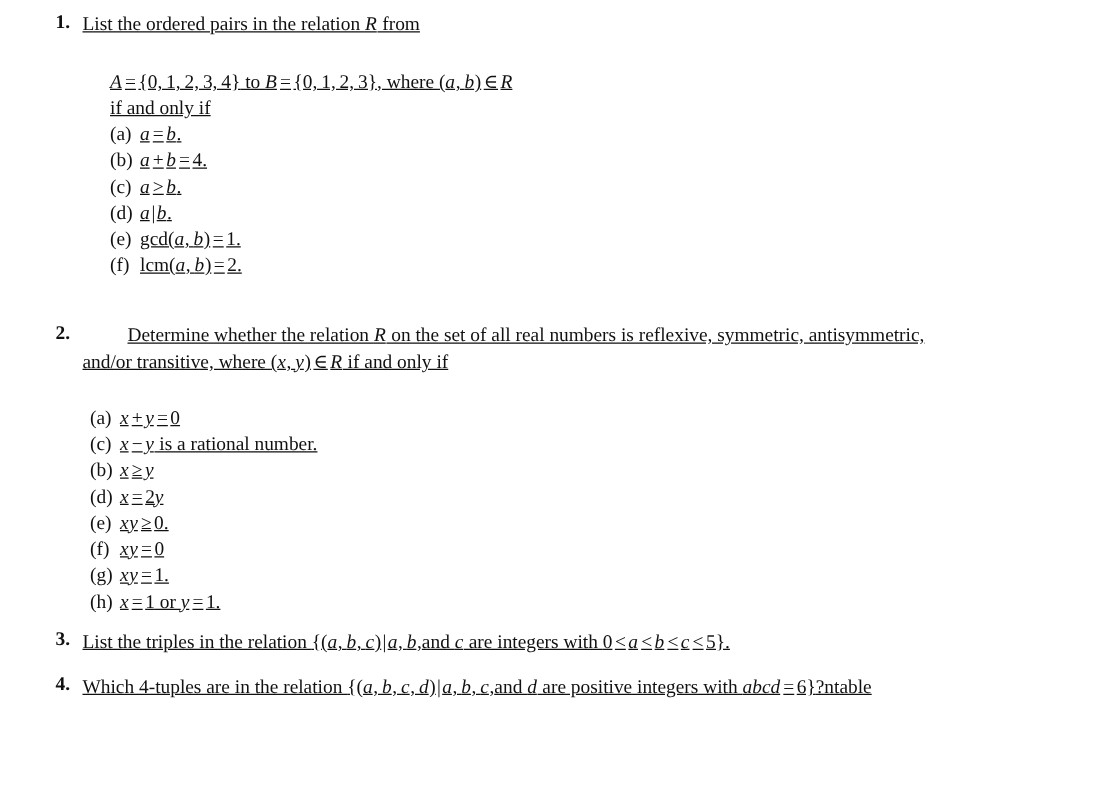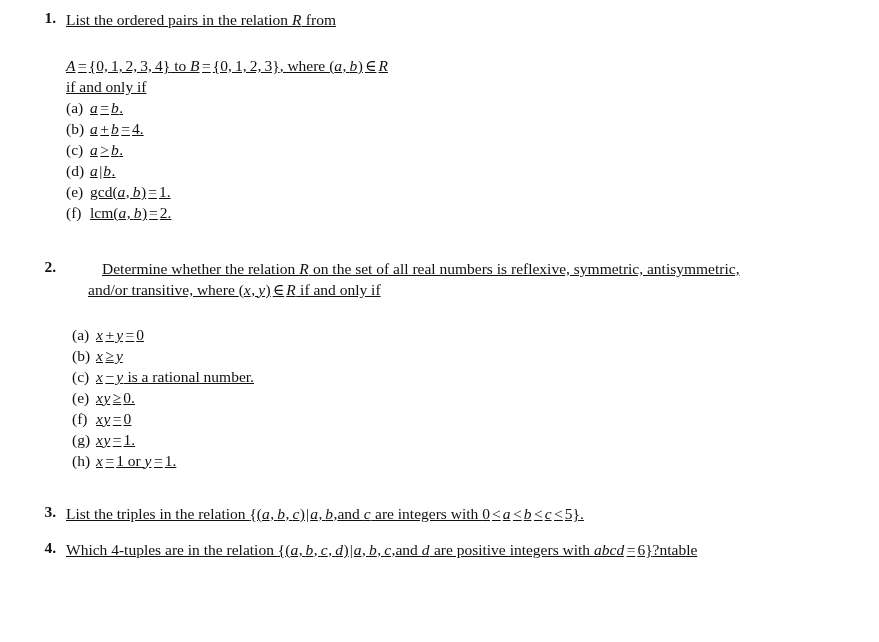--- a/index.html
+++ b/index.html
@@ -49,33 +49,33 @@
   
   #problem-1 {
     position: absolute;
     left: 30px;
     top: 9px;
     width: 820px;
   }
   #problem-1 .stem { line-height: 21px; }
   #problem-1 .indented-block {
     margin-top: 25px;
+    margin-left: 22px;
   }
 
   
   #problem-2 {
     position: absolute;
     left: 30px;
     top: 258px;
     width: 840px;
   }
   #problem-2 .stem-1 { line-height: 21px; margin-left: 36px; }
   #problem-2 .stem-2 {
     line-height: 21px;
-    margin-left: 22px;
   }
   #problem-2 .indented-block {
     margin-top: 24px;
     margin-left: 6px;
   }
 
   
   #problem-3 {
     position: absolute;
     left: 30px;
@@ -165,24 +165,27 @@
       <div class="stem-1">Determine whether the relation <span class="mi">R</span> on the set of all real numbers is reflexive, symmetric, antisymmetric,</div>
 
       <div class="stem-2">and/or transitive, where <span class="mn">(</span><span class="mi">x</span><span class="mn">, </span><span class="mi">y</span><span class="mn">)</span><span class="mo">∈</span><span class="mi">R</span> if and only if</div>
 
       <div class="indented-block">
 
         <div class="itemline">
           <span class="lbl">(a)</span><span class="mi">x</span><span class="mo">+</span><span class="mi">y</span><span class="mo">=</span><span class="mn">0</span>
         </div>
         <div class="itemline">
+          <span class="lbl">(c)</span><span class="mi">x</span><span class="mo">−</span><span class="mi">y</span>&nbsp;is a rational number.
+        </div>
+        <div class="itemline">
           <span class="lbl">(b)</span><span class="mi">x</span><span class="mo">≥</span><span class="mi">y</span>
         </div>
         <div class="itemline">
-          <span class="lbl">(c)</span><span class="mi">x</span><span class="mo">−</span><span class="mi">y</span>&nbsp;is a rational number.
+          <span class="lbl">(d)</span><span class="mi">x</span><span class="mo">=</span><span class="mn">2</span><span class="mi">y</span>
         </div>
         <div class="itemline">
           <span class="lbl">(e)</span><span class="mi">x</span><span class="mi">y</span><span class="mo">≥</span><span class="mn">0.</span>
         </div>
         <div class="itemline">
           <span class="lbl">(f)</span><span class="mi">x</span><span class="mi">y</span><span class="mo">=</span><span class="mn">0</span>
         </div>
         <div class="itemline">
           <span class="lbl">(g)</span><span class="mi">x</span><span class="mi">y</span><span class="mo">=</span><span class="mn">1.</span>
         </div>

